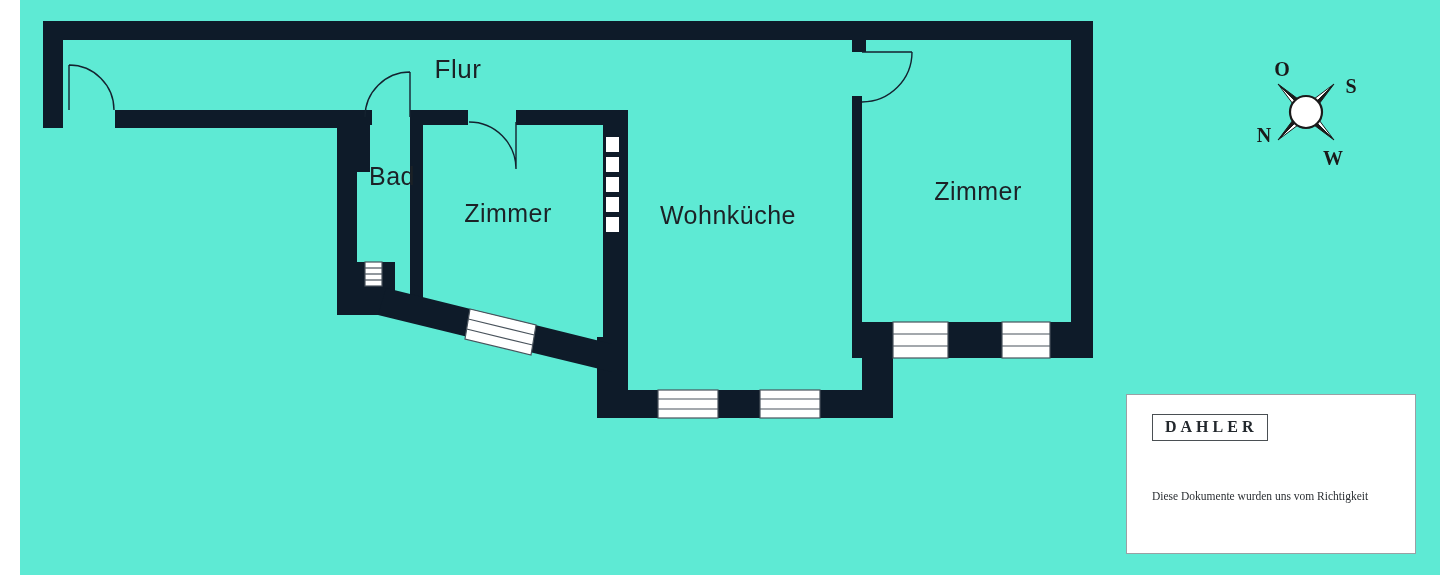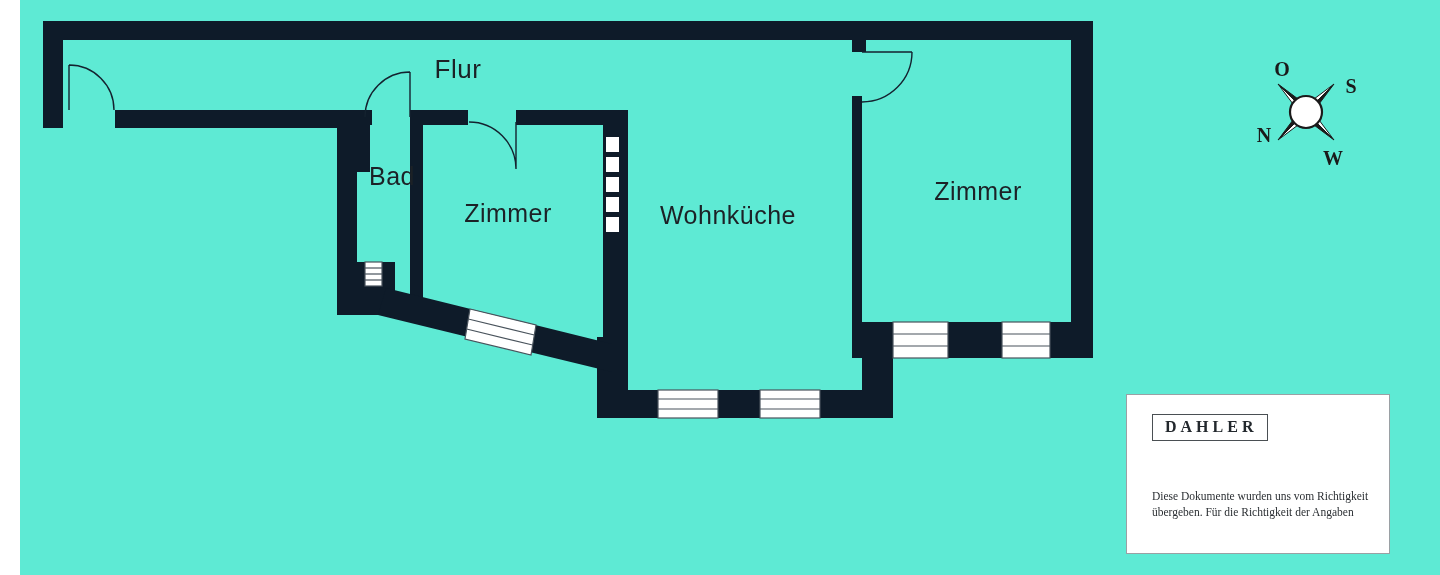--- a/index.html
+++ b/index.html
@@ -29,21 +29,21 @@
   .room-label.flur { font-size: 26px; }
   .compass-letter {
     font-family: "Liberation Serif", serif;
     font-size: 20px;
     font-weight: bold;
   }
   .brand-box {
     position: absolute;
     left: 1106px;
     top: 394px;
-    width: 264px;
+    width: 290px;
     height: 160px;
     border: 1px solid #9aa0a4;
     background: #ffffff;
     box-sizing: border-box;
   }
   .logo-frame {
     position: absolute;
     left: 25px;
     top: 19px;
     border: 1px solid #4a4f53;
@@ -184,17 +184,16 @@
       </g>
     </g>
   </svg>
 
   <div class="brand-box">
     <div class="logo-frame">
       <span class="logo-text">DAHLER</span>
     </div>
     <div class="disclaimer">
       <div>Diese Dokumente wurden uns vom Richtigkeit</div>
-      <div>übergeben. Für die Richtigkeit der Angaben</div>
     </div>
   </div>
 
 </div>
 
 </body></html>

